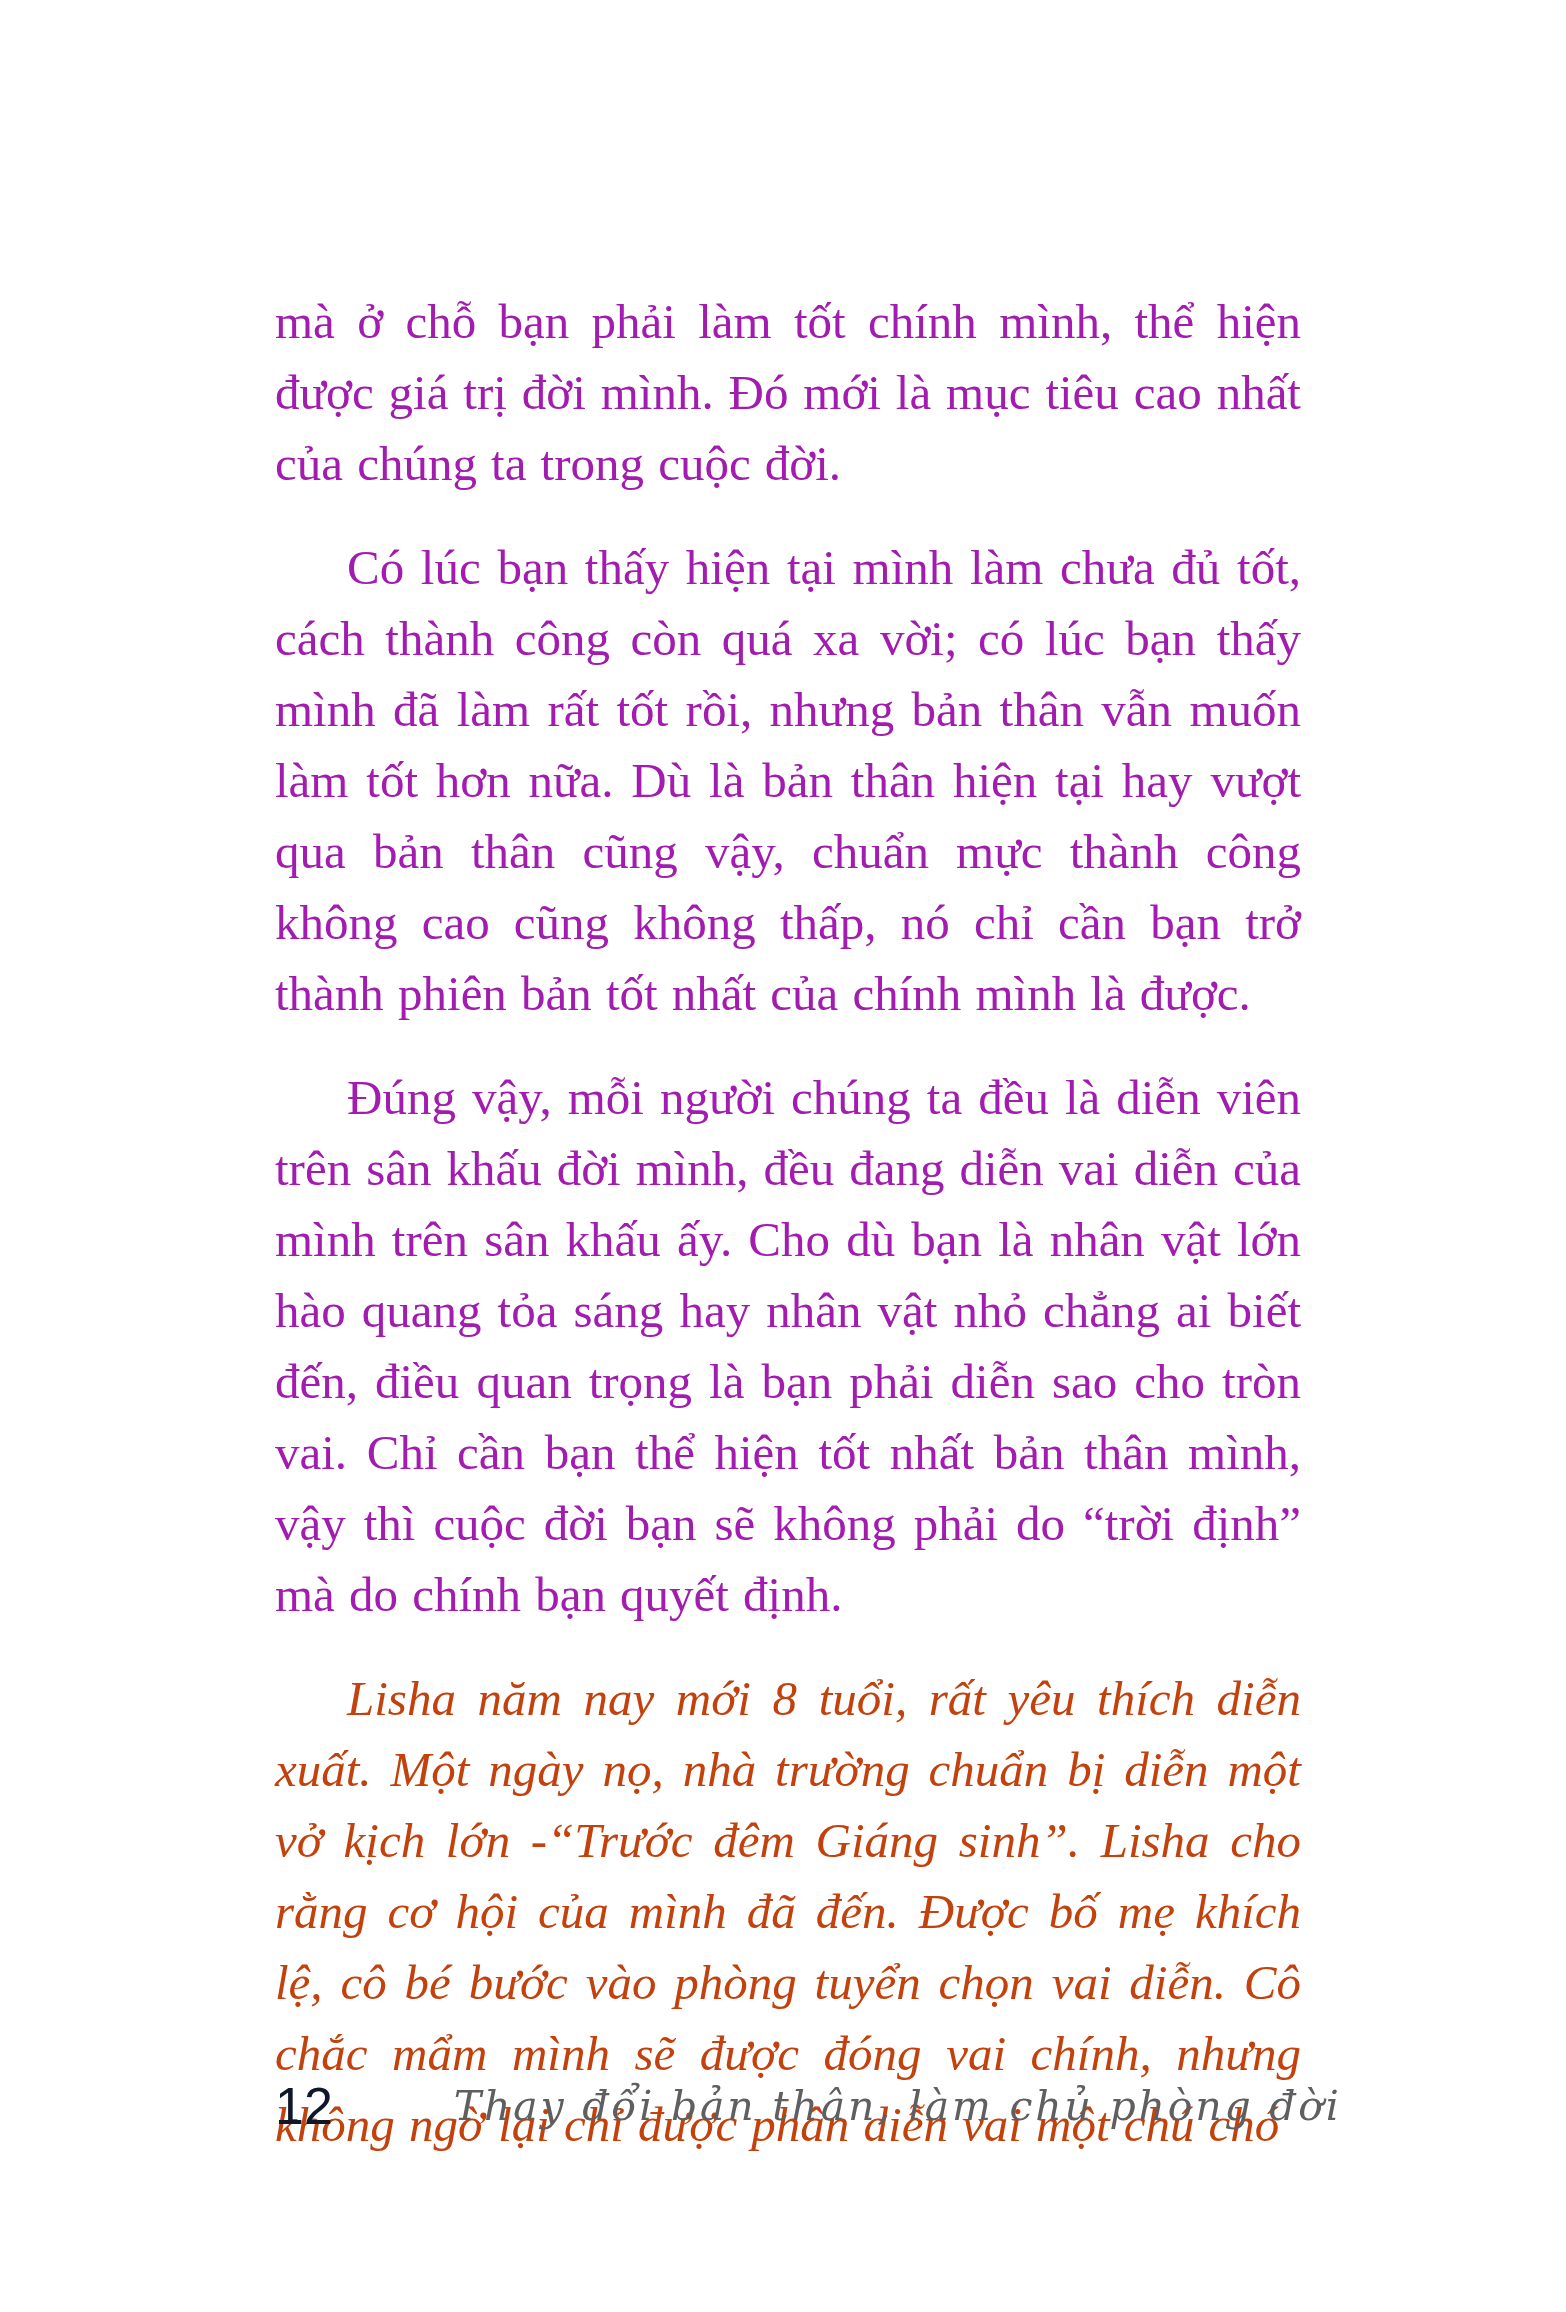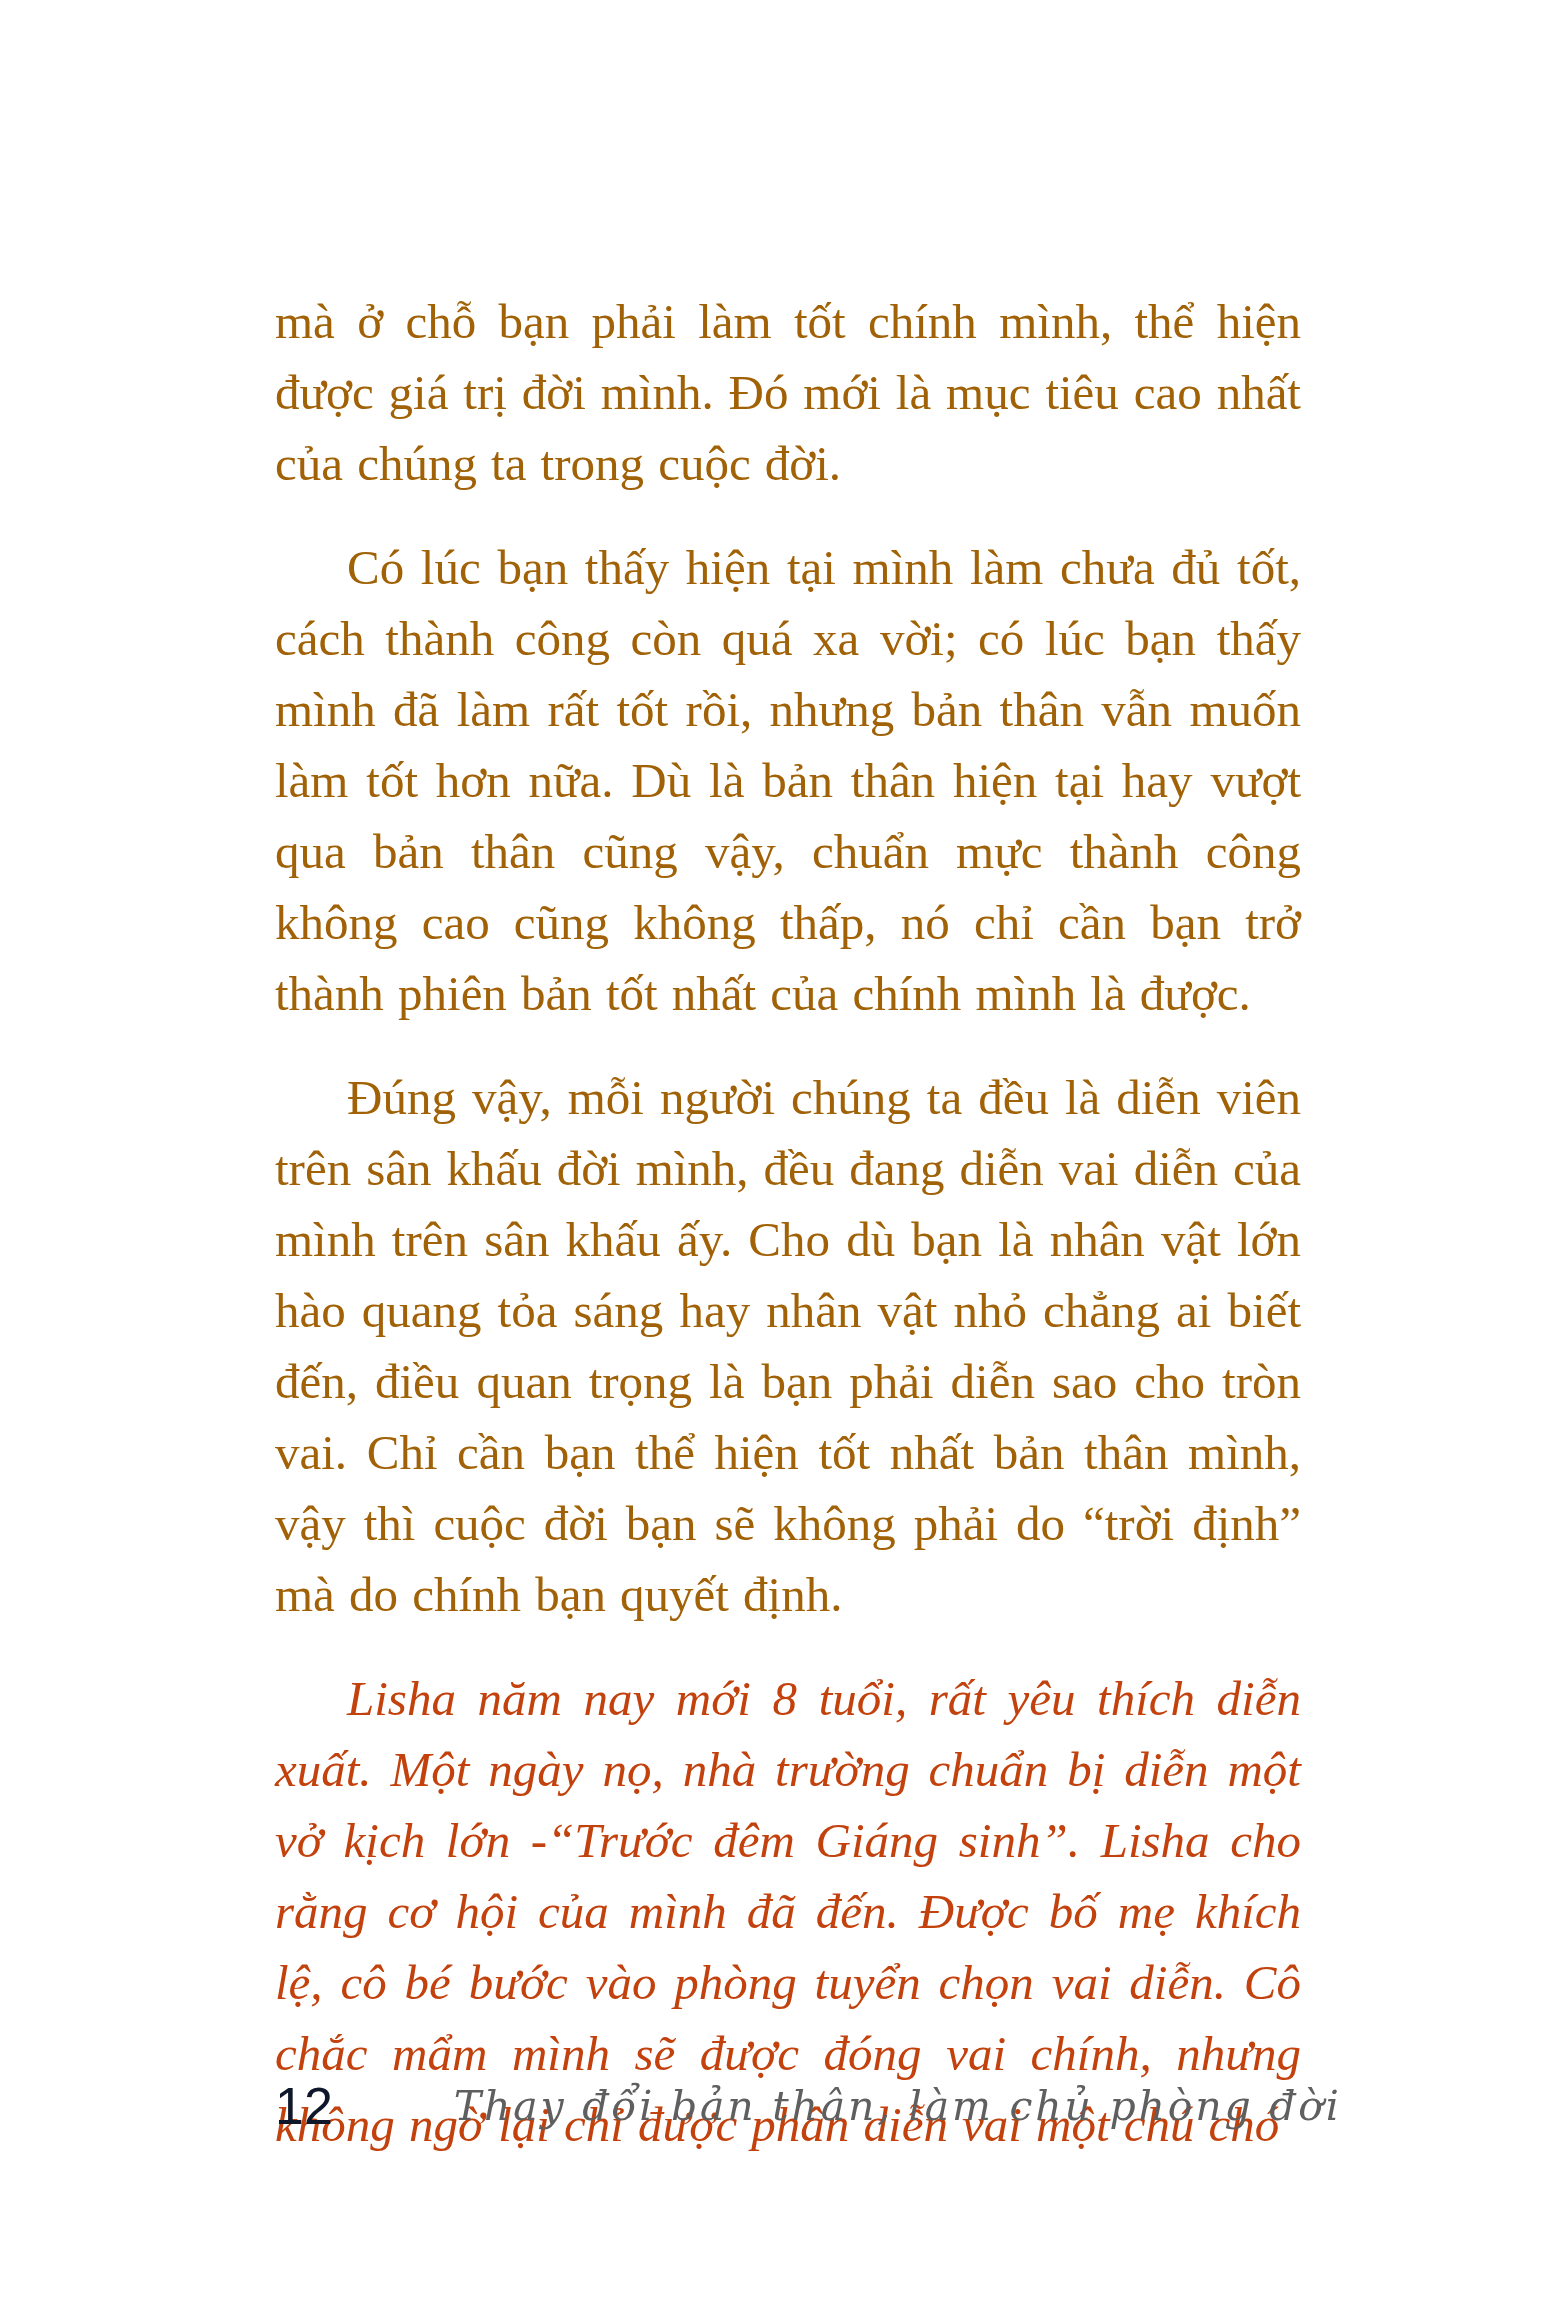--- a/index.html
+++ b/index.html
@@ -22,21 +22,21 @@
   .text-block {
     position: absolute;
     left: 275px;
     top: 286px;
     width: 1026px;
   }
   .para {
     font-family: "Liberation Serif", serif;
     font-size: 49px;
     line-height: 71px;
-    color: #a16207;
+    color: #a21caf;
     text-align: justify;
     margin: 0 0 16px 0;
     word-spacing: 1.9px;
   }
   .para.indent {
     text-indent: 72px;
     margin-top: 33px;
   }
   .para.story {
     font-style: italic;

